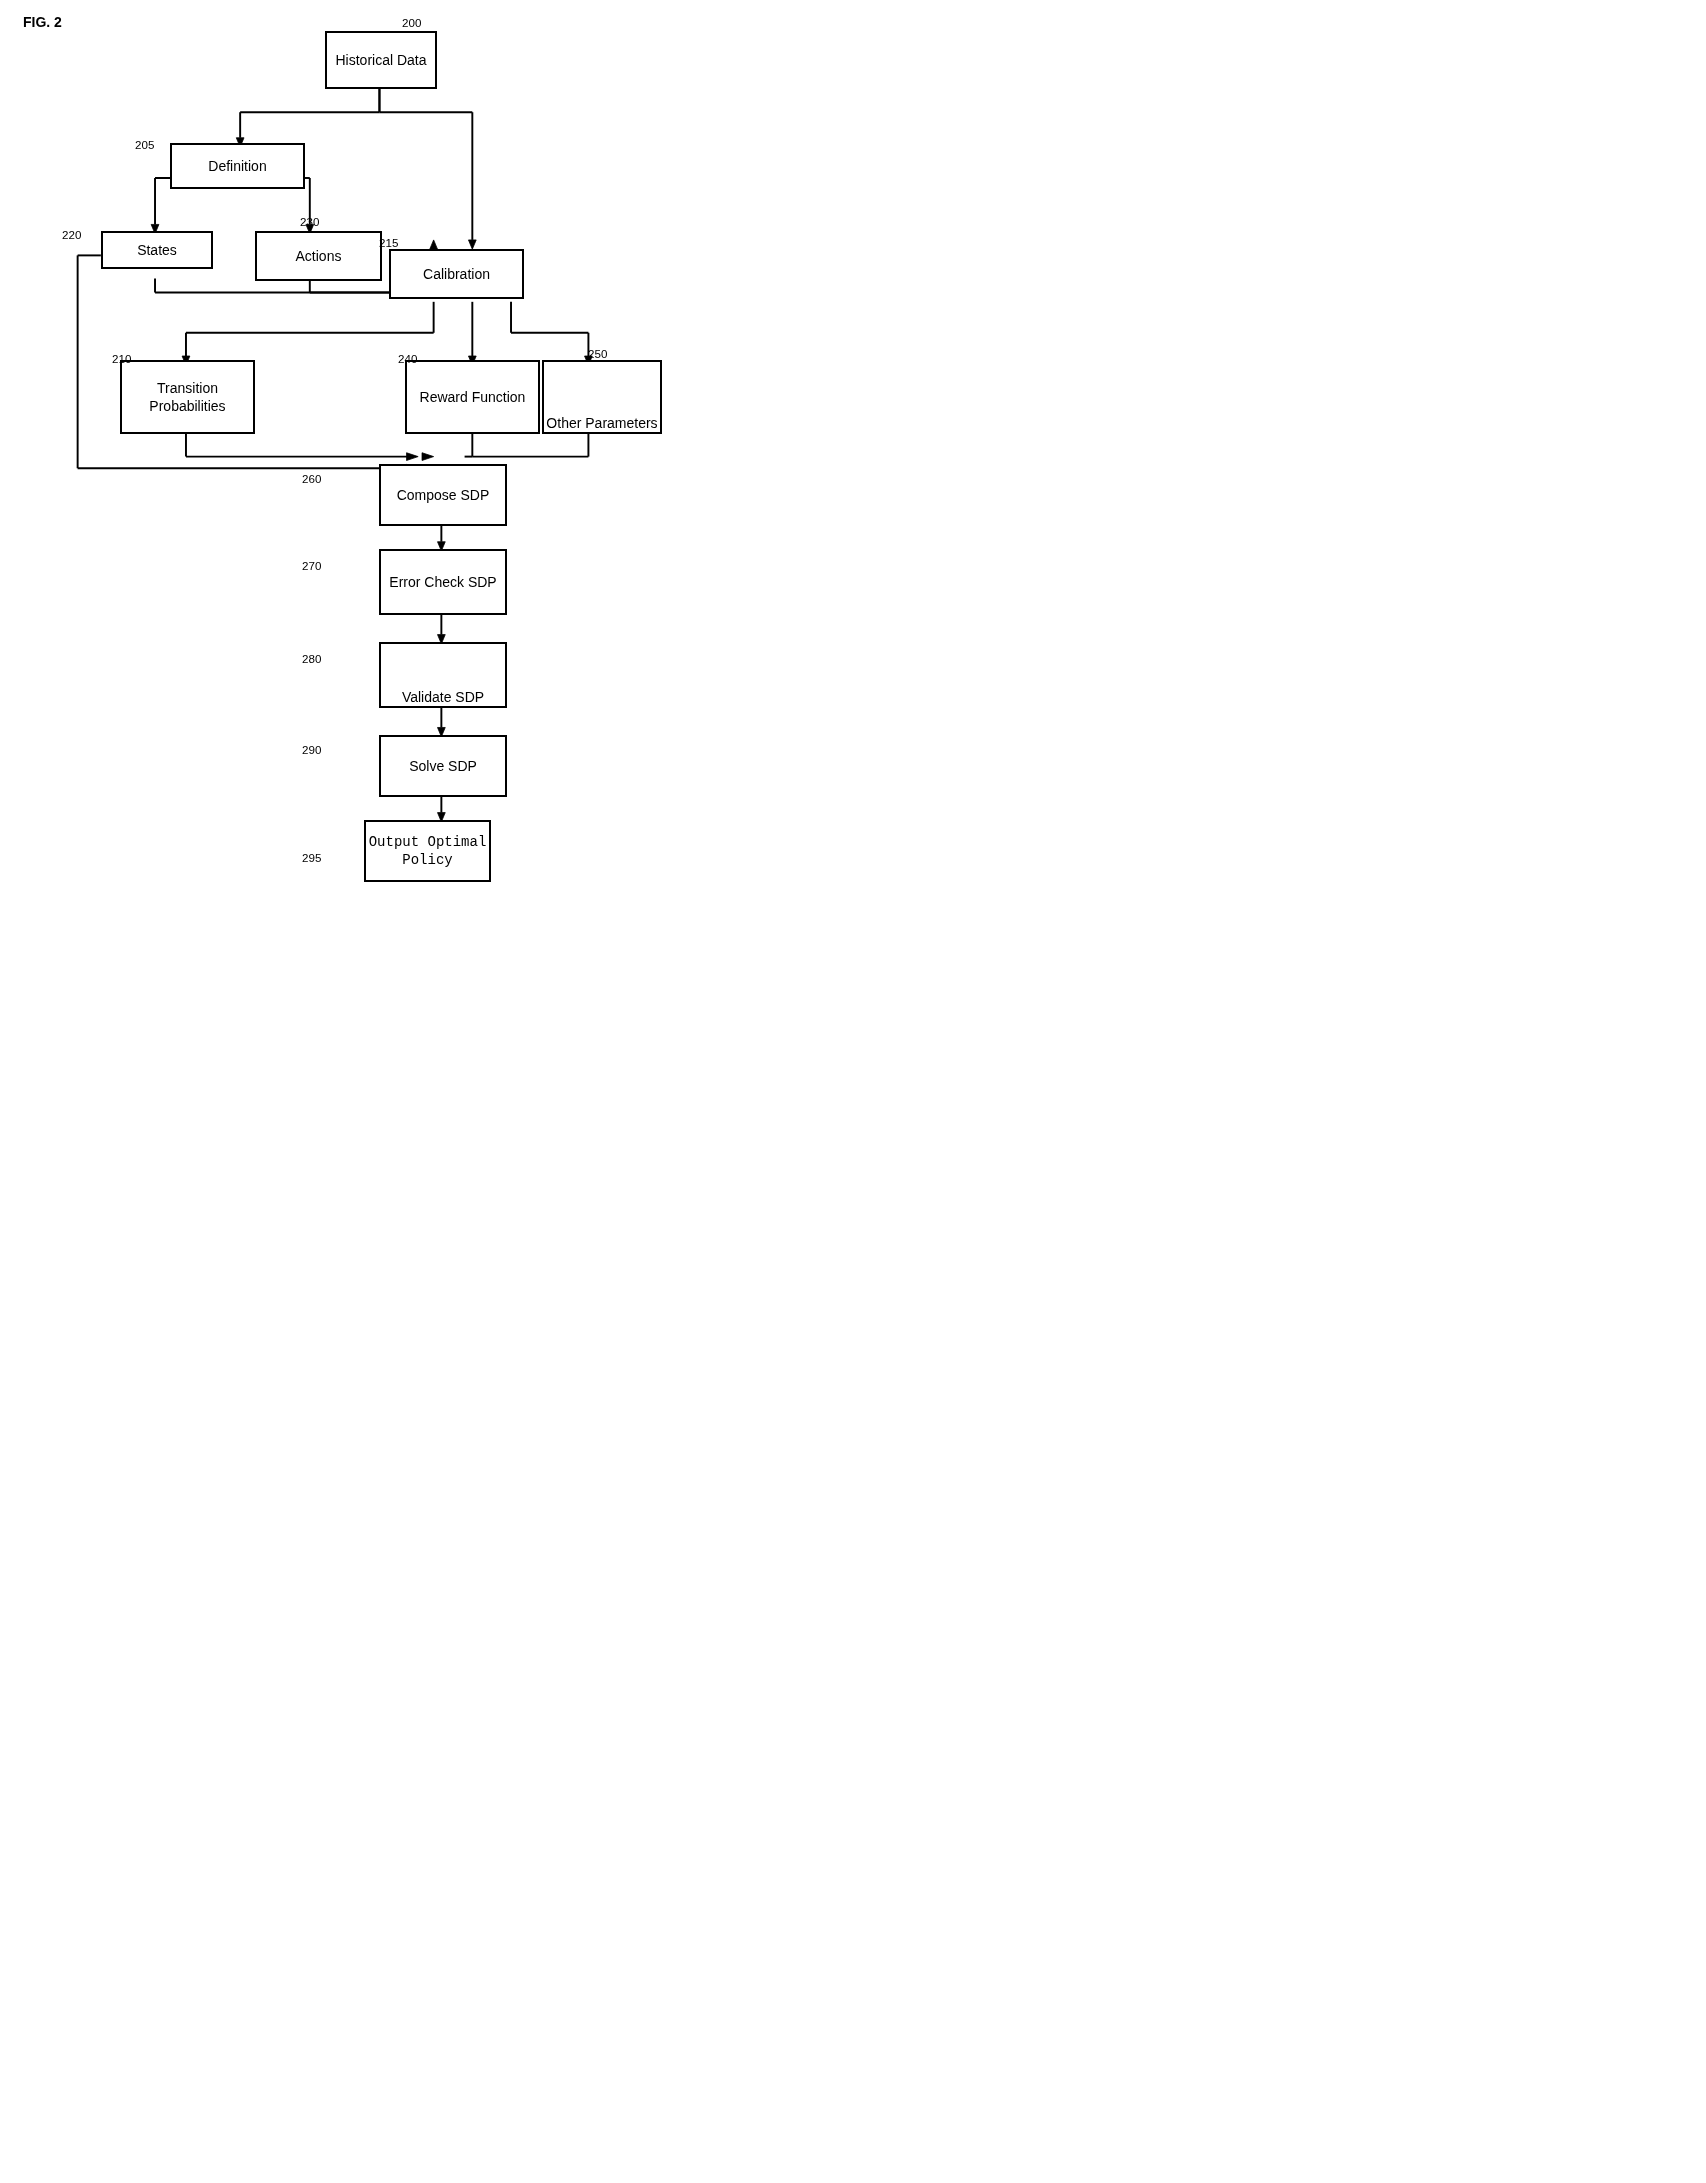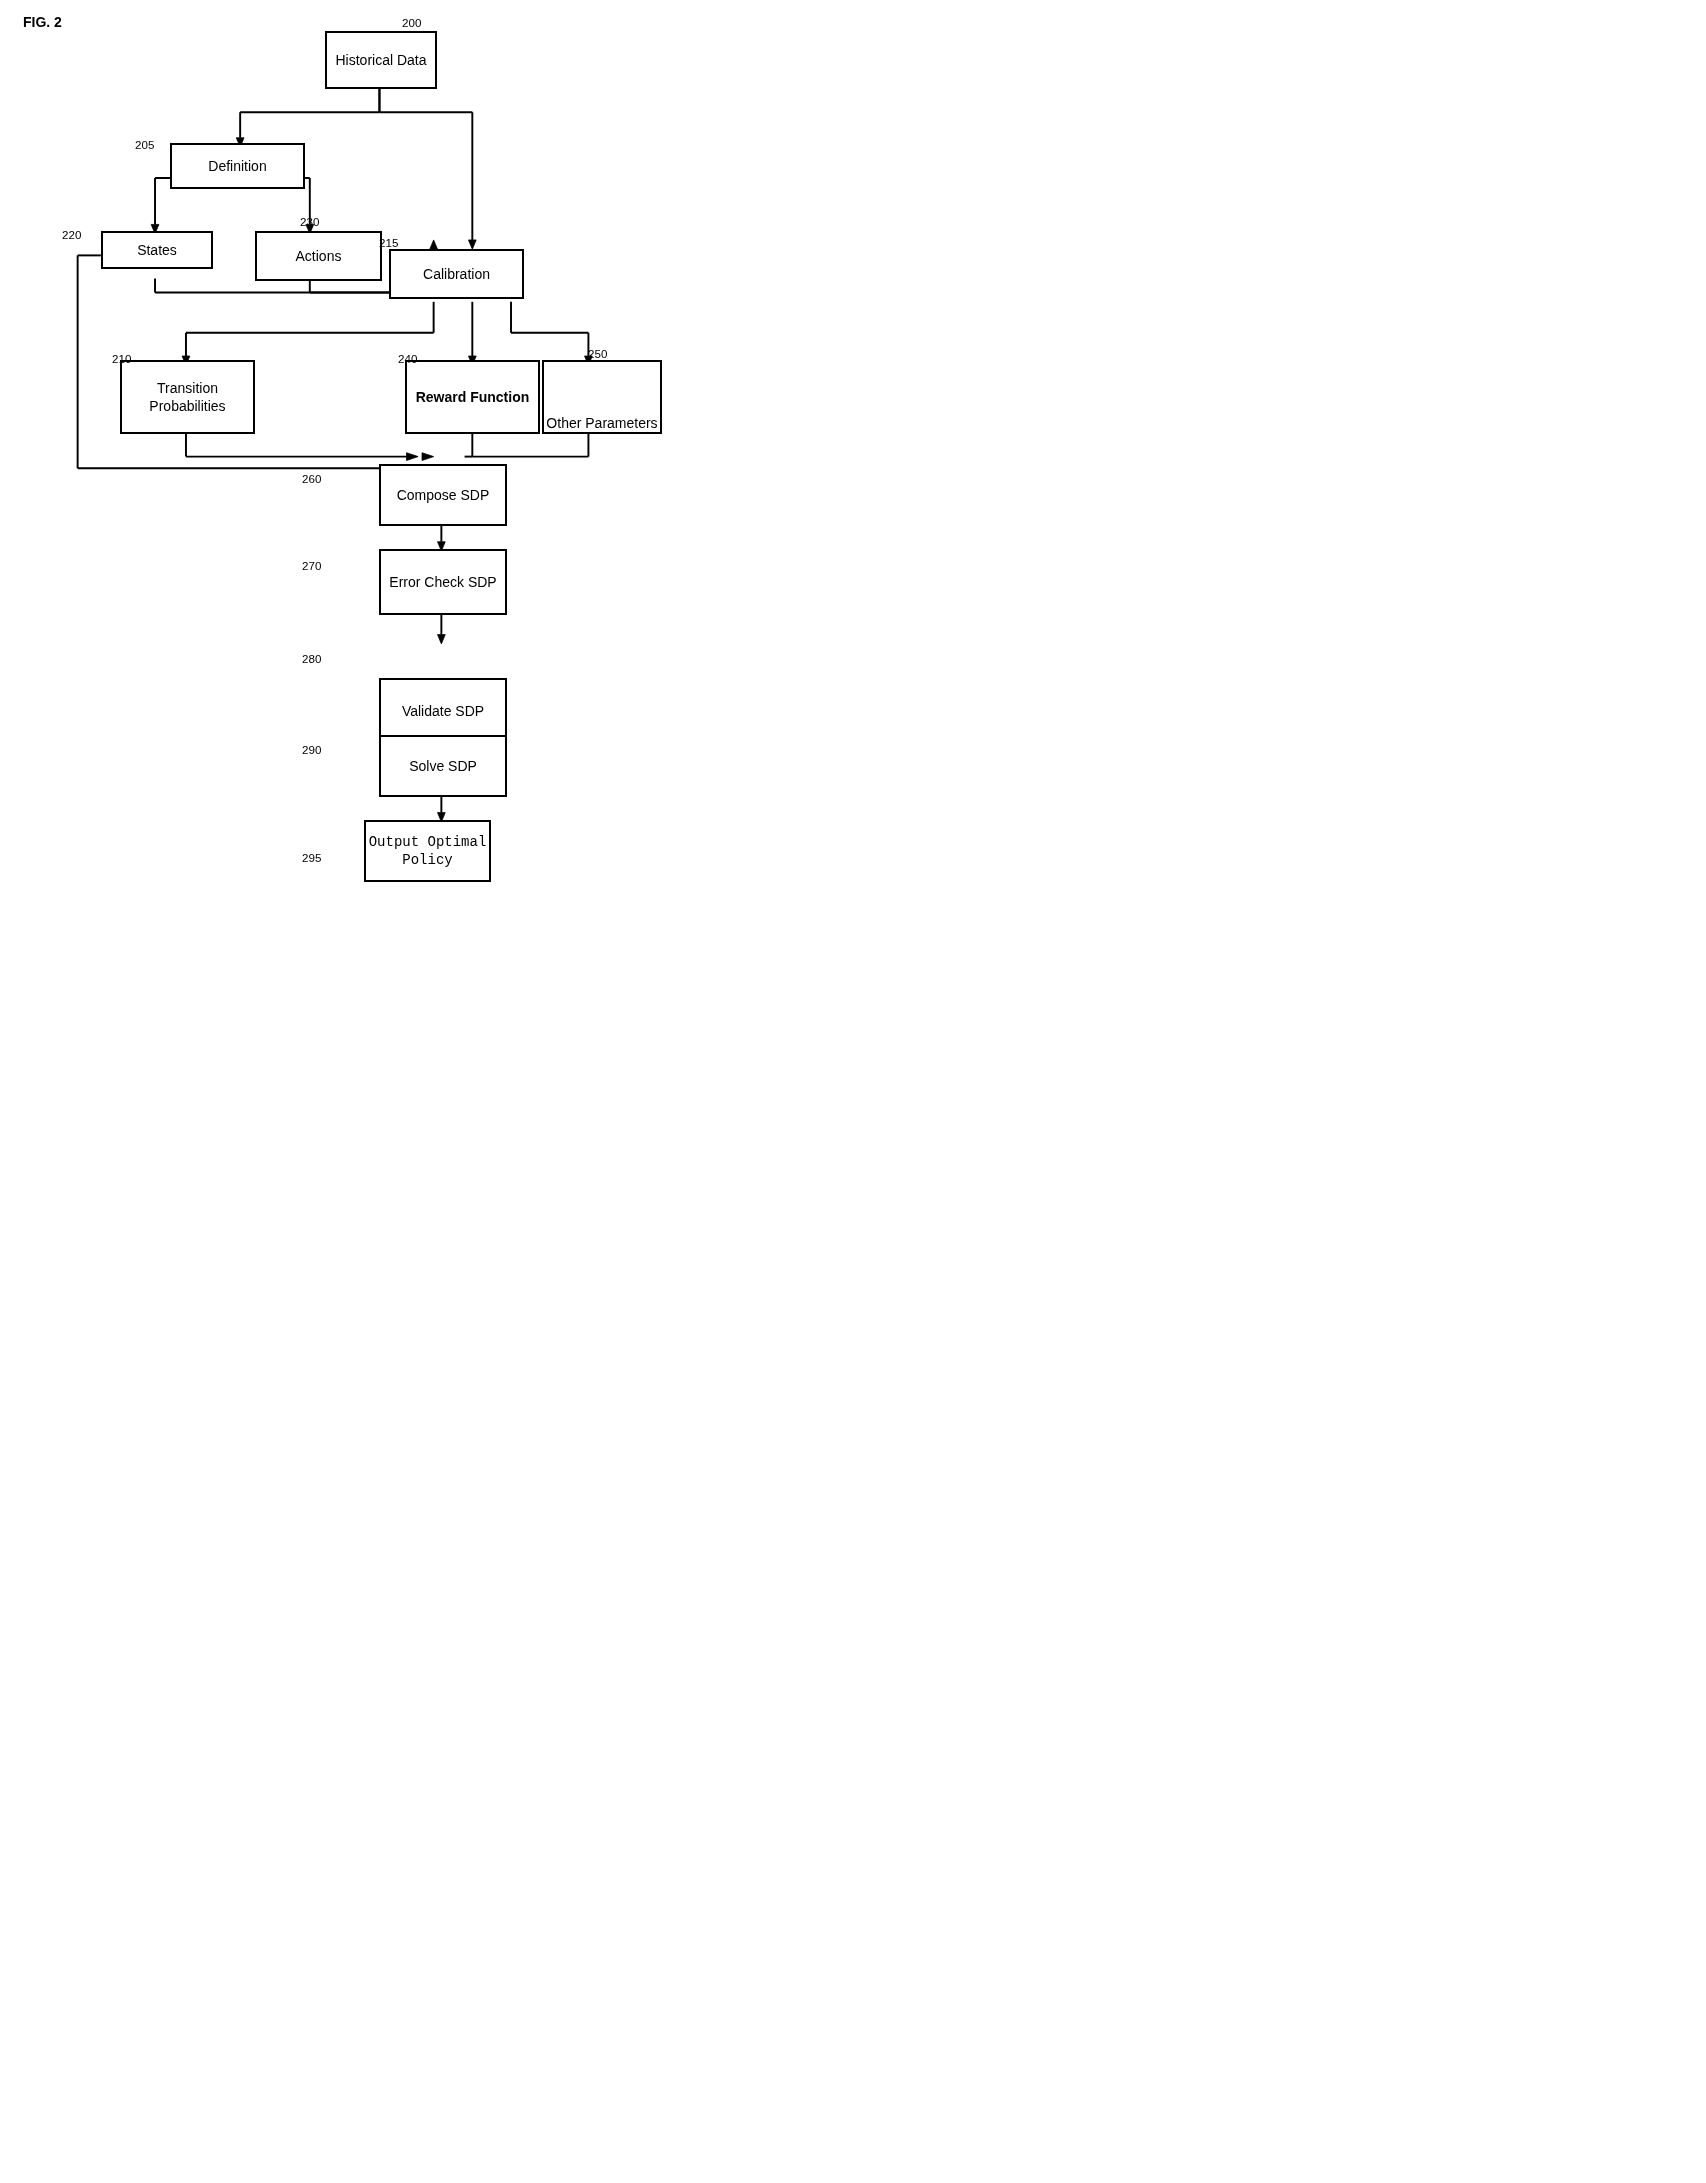--- a/index.html
+++ b/index.html
@@ -160,21 +160,21 @@
     <span>Calibration</span>
   </div>
   <span class="ref-label" style="left:379px; top:236px;">215</span>
 
   <div class="box" style="left:120px; top:360px; width:135px; height:74px;">
     <span>Transition
 Probabilities</span>
   </div>
   <span class="ref-label" style="left:112px; top:352px;">210</span>
 
-  <div class="box" style="left:405px; top:360px; width:135px; height:74px;font-weight:bold;">
+  <div class="box" style="left:405px; top:360px; width:135px; height:74px;">
     <span>Reward
 Function</span>
   </div>
   <span class="ref-label" style="left:398px; top:352px;">240</span>
 
   <div class="box" style="left:542px; top:360px; width:120px; height:74px;align-items:flex-end;">
     <span>Other
 Parameters</span>
   </div>
   <span class="ref-label" style="left:588px; top:347px;">250</span>
@@ -184,21 +184,21 @@
 SDP</span>
   </div>
   <span class="ref-label" style="left:302px; top:472px;">260</span>
 
   <div class="box" style="left:379px; top:549px; width:128px; height:66px;">
     <span>Error Check
 SDP</span>
   </div>
   <span class="ref-label" style="left:302px; top:559px;">270</span>
 
-  <div class="box" style="left:379px; top:678px; width:128px; height:66px;">
+  <div class="box" style="left:379px; top:642px; width:128px; height:66px;align-items:flex-end;">
     <span>Validate
 SDP</span>
   </div>
   <span class="ref-label" style="left:302px; top:652px;">280</span>
 
   <div class="box" style="left:379px; top:735px; width:128px; height:62px;">
     <span>Solve
 SDP</span>
   </div>
   <span class="ref-label" style="left:302px; top:743px;">290</span>

